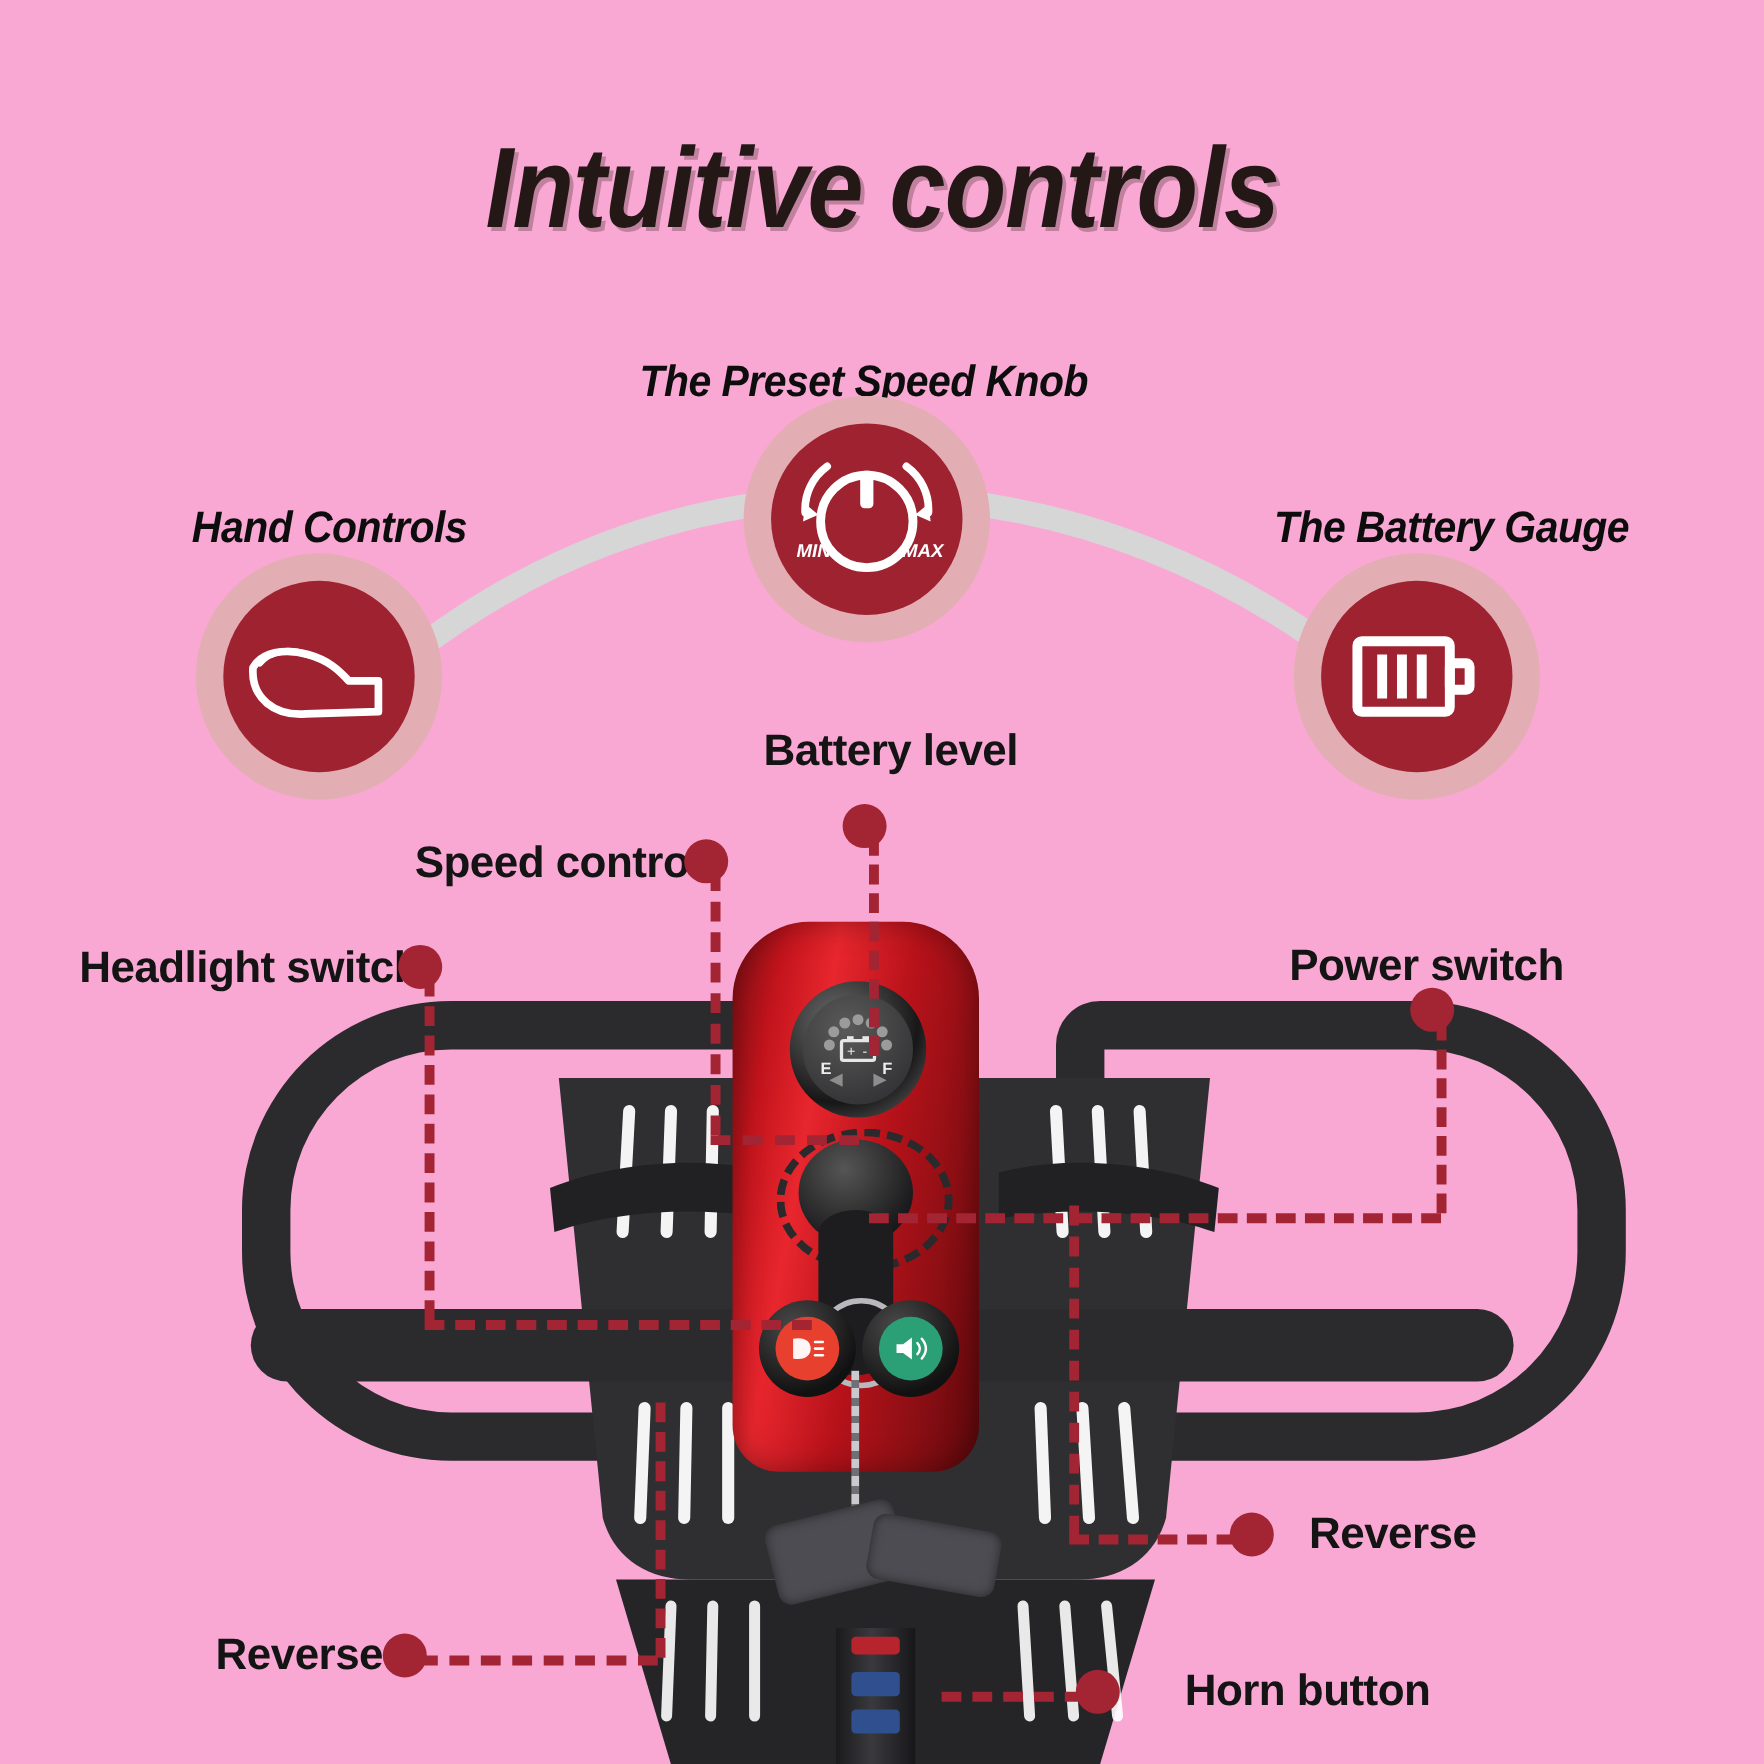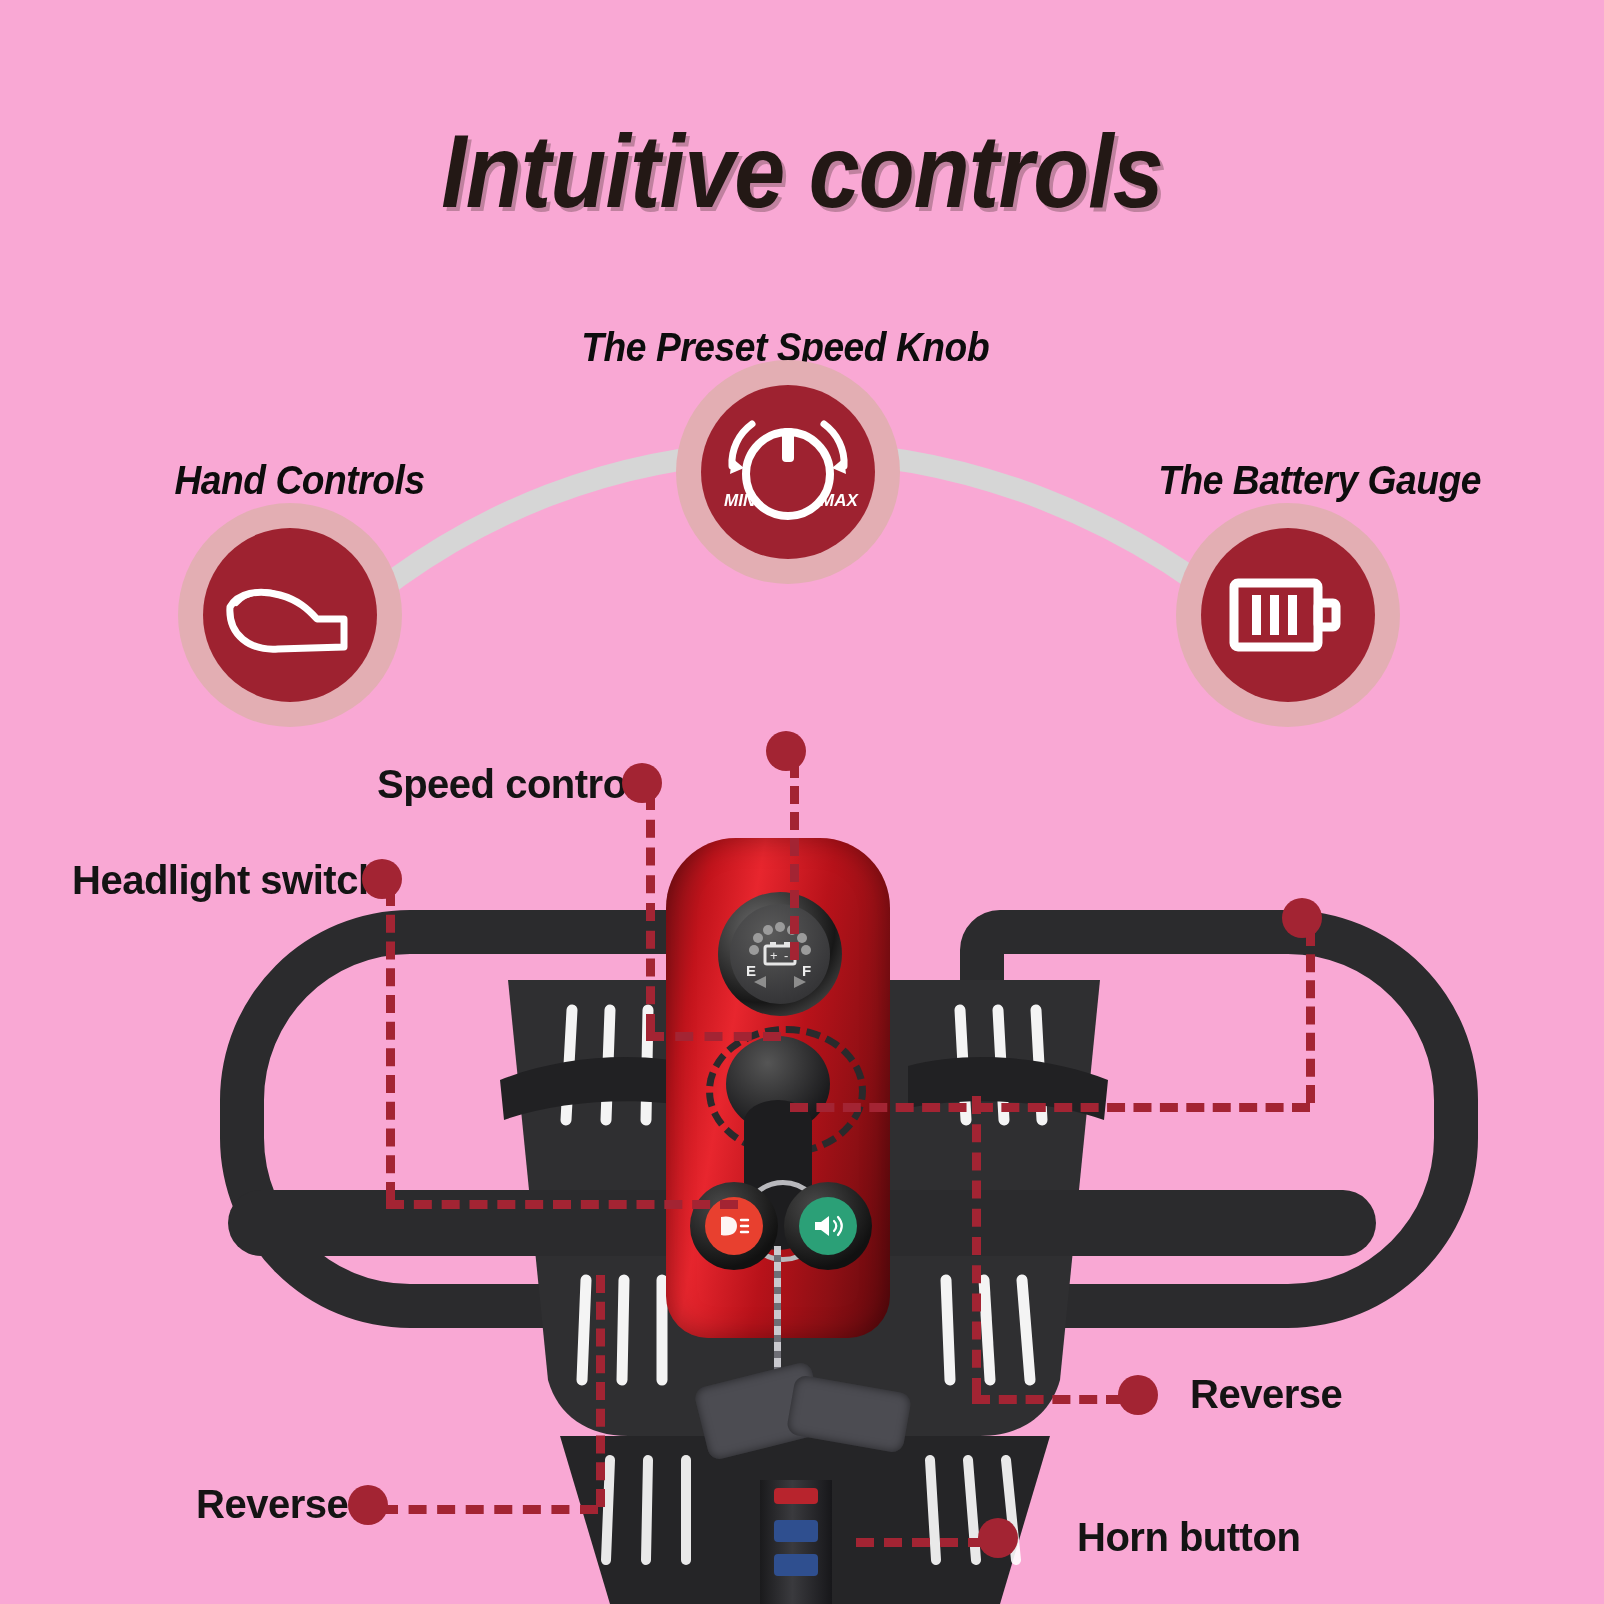--- a/index.html
+++ b/index.html
@@ -256,33 +256,35 @@
         </svg>
       </div>
     </div>
 
     <div class="stem" style="left:760px;top:620px;width:72px;height:124px;"></div>
     <div class="stem-strip" style="left:774px;top:628px;width:44px;height:16px;background:#b8242d;"></div>
     <div class="stem-strip" style="left:774px;top:660px;width:44px;height:22px;background:#2f4f8f;"></div>
     <div class="stem-strip" style="left:774px;top:694px;width:44px;height:22px;background:#2f4f8f;"></div>
   </div>
 
+  <div class="callout" style="left:694px;top:660px;">Battery level</div>
   <div class="dot" style="left:766px;top:731px;"></div>
   <div class="dseg v" style="left:790px;top:760px;height:200px;"></div>
 
   <div class="callout" style="left:377px;top:762px;">Speed control</div>
   <div class="dot" style="left:622px;top:763px;"></div>
   <div class="dseg v" style="left:646px;top:792px;height:240px;"></div>
   <div class="dseg h" style="left:646px;top:1032px;width:135px;"></div>
 
   <div class="callout" style="left:72px;top:858px;">Headlight switch</div>
   <div class="dot" style="left:362px;top:859px;"></div>
   <div class="dseg v" style="left:386px;top:888px;height:312px;"></div>
   <div class="dseg h" style="left:386px;top:1200px;width:352px;"></div>
 
+  <div class="callout" style="left:1172px;top:856px;">Power switch</div>
   <div class="dot" style="left:1282px;top:898px;"></div>
   <div class="dseg v" style="left:1306px;top:928px;height:175px;"></div>
   <div class="dseg h" style="left:790px;top:1103px;width:520px;"></div>
 
   <div class="callout" style="left:1190px;top:1372px;">Reverse</div>
   <div class="dot" style="left:1118px;top:1375px;"></div>
   <div class="dseg h" style="left:972px;top:1395px;width:152px;"></div>
   <div class="dseg v" style="left:972px;top:1096px;height:300px;"></div>
 
   <div class="callout" style="left:196px;top:1482px;">Reverse</div>

